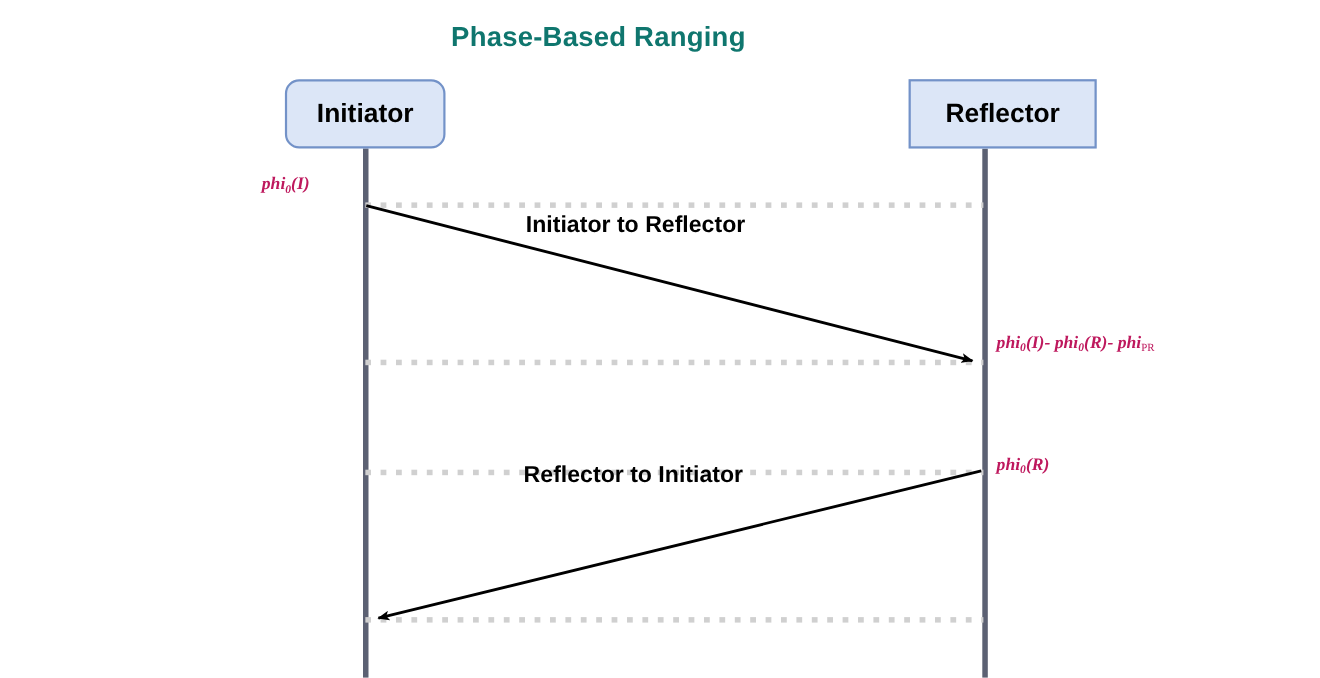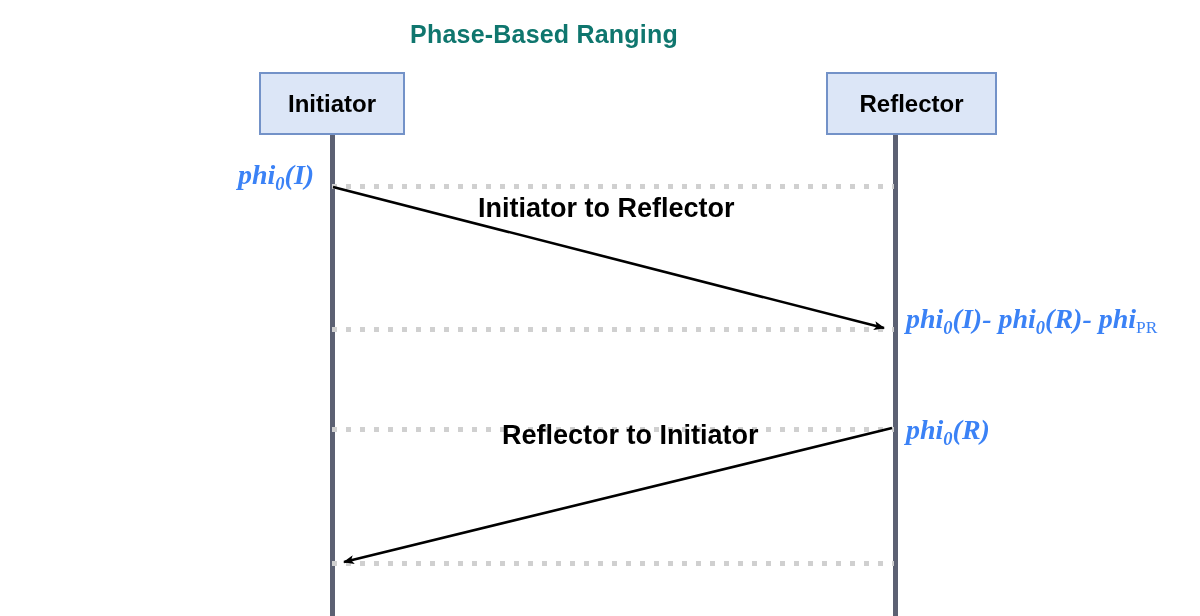--- a/index.html
+++ b/index.html
@@ -46,20 +46,21 @@
     font-family: "Liberation Sans", sans-serif;
     font-size: 24px;
     font-weight: bold;
     color: #000000;
   }
   #participant-initiator {
     left: 259px;
     top: 72px;
     width: 146px;
     height: 63px;
+    border-radius: 13px;
   }
   #participant-reflector {
     left: 826px;
     top: 72px;
     width: 171px;
     height: 63px;
   }
 
   
   .lifeline {
@@ -100,42 +101,42 @@
     top: 0;
     width: 1200px;
     height: 616px;
     pointer-events: none;
   }
 
   
   .message-label {
     position: absolute;
     font-family: "Liberation Sans", sans-serif;
-    font-size: 27px;
+    font-size: 21px;
     font-weight: bold;
     color: #000000;
     white-space: nowrap;
   }
   #message-label-i2r {
     left: 478px;
     top: 193px;
   }
   #message-label-r2i {
-    left: 502px;
+    left: 476px;
     top: 420px;
   }
 
   
   .phase-label {
     position: absolute;
     font-family: "Liberation Serif", serif;
     font-style: italic;
     font-weight: bold;
-    font-size: 28px;
-    color: #3b82f6;
+    font-size: 16px;
+    color: #be185d;
     white-space: nowrap;
     text-align: right;
   }
   .phase-label .sub {
     font-size: 0.66em;
     vertical-align: -0.32em;
     font-style: italic;
     font-weight: bold;
   }
   .phase-label .sub-upright {

